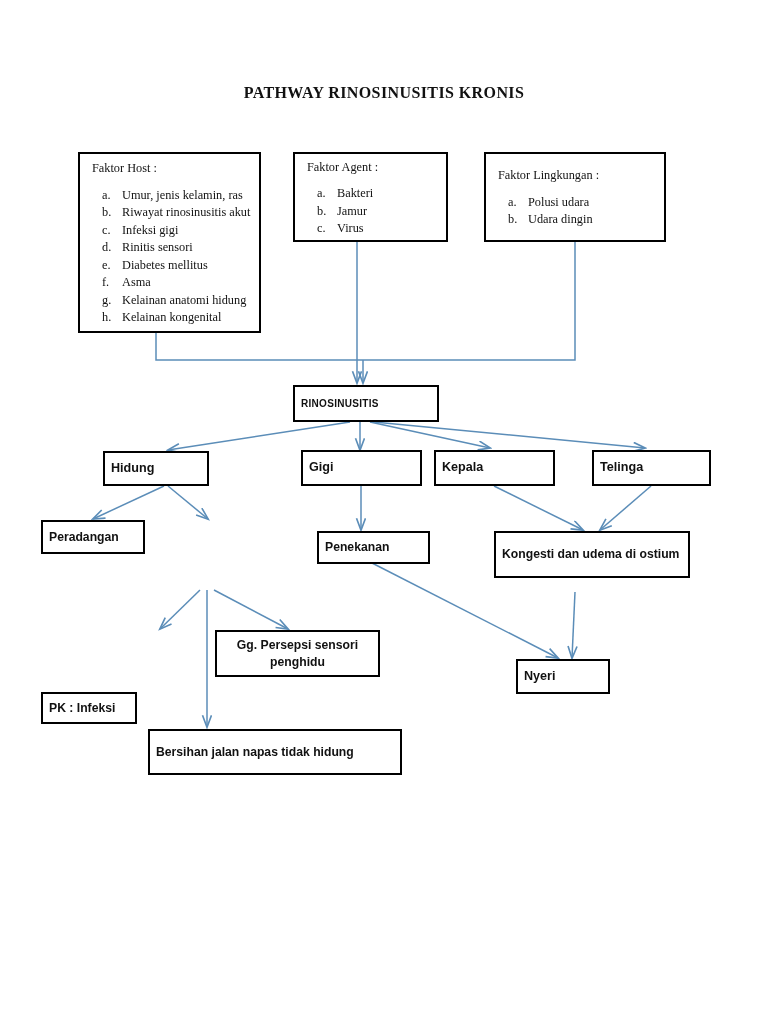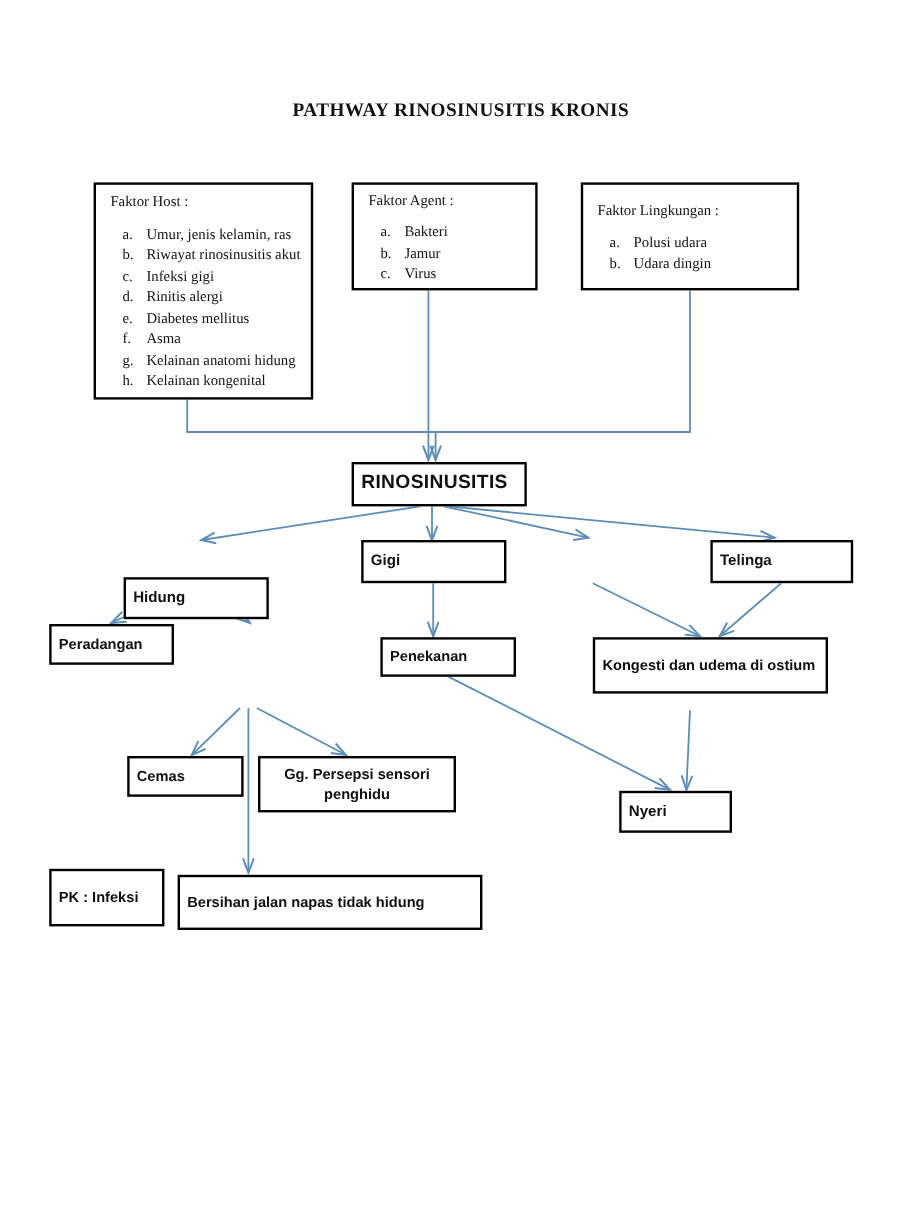--- a/index.html
+++ b/index.html
@@ -61,21 +61,21 @@
   
   .flow{
     font-family:"Liberation Sans",sans-serif;
     font-weight:bold;
     font-size:12.6px;
     color:#111;
     line-height:1.38;
     padding:2px 6px;
   }
   .flow.small{font-size:12.2px;}
-  .center-node{font-size:16px;letter-spacing:.3px;}
+  .center-node{font-size:10px;letter-spacing:.3px;}
 </style>
 </head>
 <body>
 
 <div id="canvas">
 
   <div class="title">PATHWAY RINOSINUSITIS KRONIS</div>
 
   <svg class="wires" viewBox="0 0 768 1024" xmlns="http://www.w3.org/2000/svg">
     <defs>
@@ -116,21 +116,21 @@
     </g>
   </svg>
 
   <div class="box" style="left:78px;top:152px;width:183px;height:181px;">
     <div class="factor">
       <span class="head">Faktor Host :</span>
       <ol>
         <li><span class="mk">a.</span><span>Umur, jenis kelamin, ras</span></li>
         <li><span class="mk">b.</span><span>Riwayat rinosinusitis akut</span></li>
         <li><span class="mk">c.</span><span>Infeksi gigi</span></li>
-        <li><span class="mk">d.</span><span>Rinitis alergi</span></li>
+        <li><span class="mk">d.</span><span>Rinitis sensori</span></li>
         <li><span class="mk">e.</span><span>Diabetes mellitus</span></li>
         <li><span class="mk">f.</span><span>Asma</span></li>
         <li><span class="mk">g.</span><span>Kelainan anatomi hidung</span></li>
         <li><span class="mk">h.</span><span>Kelainan kongenital</span></li>
       </ol>
     </div>
   </div>
 
   <div class="box" style="left:293px;top:152px;width:155px;height:90px;">
     <div class="factor">
@@ -150,59 +150,59 @@
         <li><span class="mk">a.</span><span>Polusi udara</span></li>
         <li><span class="mk">b.</span><span>Udara dingin</span></li>
       </ol>
     </div>
   </div>
 
   <div class="box" style="left:293px;top:385px;width:146px;height:37px;">
     <span class="flow center-node">RINOSINUSITIS</span>
   </div>
 
-  <div class="box" style="left:103px;top:451px;width:121px;height:35px;margin-top:30px;">
+  <div class="box" style="left:103px;top:451px;width:106px;height:35px;">
     <span class="flow">Hidung</span>
   </div>
 
   <div class="box" style="left:301px;top:450px;width:121px;height:36px;">
     <span class="flow">Gigi</span>
   </div>
 
+  <div class="box" style="left:434px;top:450px;width:121px;height:36px;">
+    <span class="flow">Kepala</span>
+  </div>
 
   <div class="box" style="left:592px;top:450px;width:119px;height:36px;">
     <span class="flow">Telinga</span>
   </div>
 
   <div class="box" style="left:41px;top:520px;width:104px;height:34px;">
     <span class="flow small">Peradangan</span>
   </div>
 
 
   <div class="box" style="left:317px;top:531px;width:113px;height:33px;">
     <span class="flow small">Penekanan</span>
   </div>
 
   <div class="box" style="left:494px;top:531px;width:196px;height:47px;">
     <span class="flow small">Kongesti dan udema di ostium</span>
   </div>
 
-  <div class="box" style="left:106px;top:630px;width:97px;height:34px;">
-    <span class="flow small">Cemas</span>
-  </div>
 
   <div class="box" style="left:215px;top:630px;width:165px;height:47px;">
     <span class="flow small">Gg. Persepsi sensori penghidu</span>
   </div>
 
   <div class="box" style="left:516px;top:659px;width:94px;height:35px;">
     <span class="flow">Nyeri</span>
   </div>
 
-  <div class="box" style="left:41px;top:724px;width:96px;height:48px;">
+  <div class="box" style="left:41px;top:692px;width:96px;height:32px;">
     <span class="flow small">PK : Infeksi</span>
   </div>
 
   <div class="box" style="left:148px;top:729px;width:254px;height:46px;">
     <span class="flow small">Bersihan jalan napas tidak hidung</span>
   </div>
 
 </div>
 
 </body></html>

